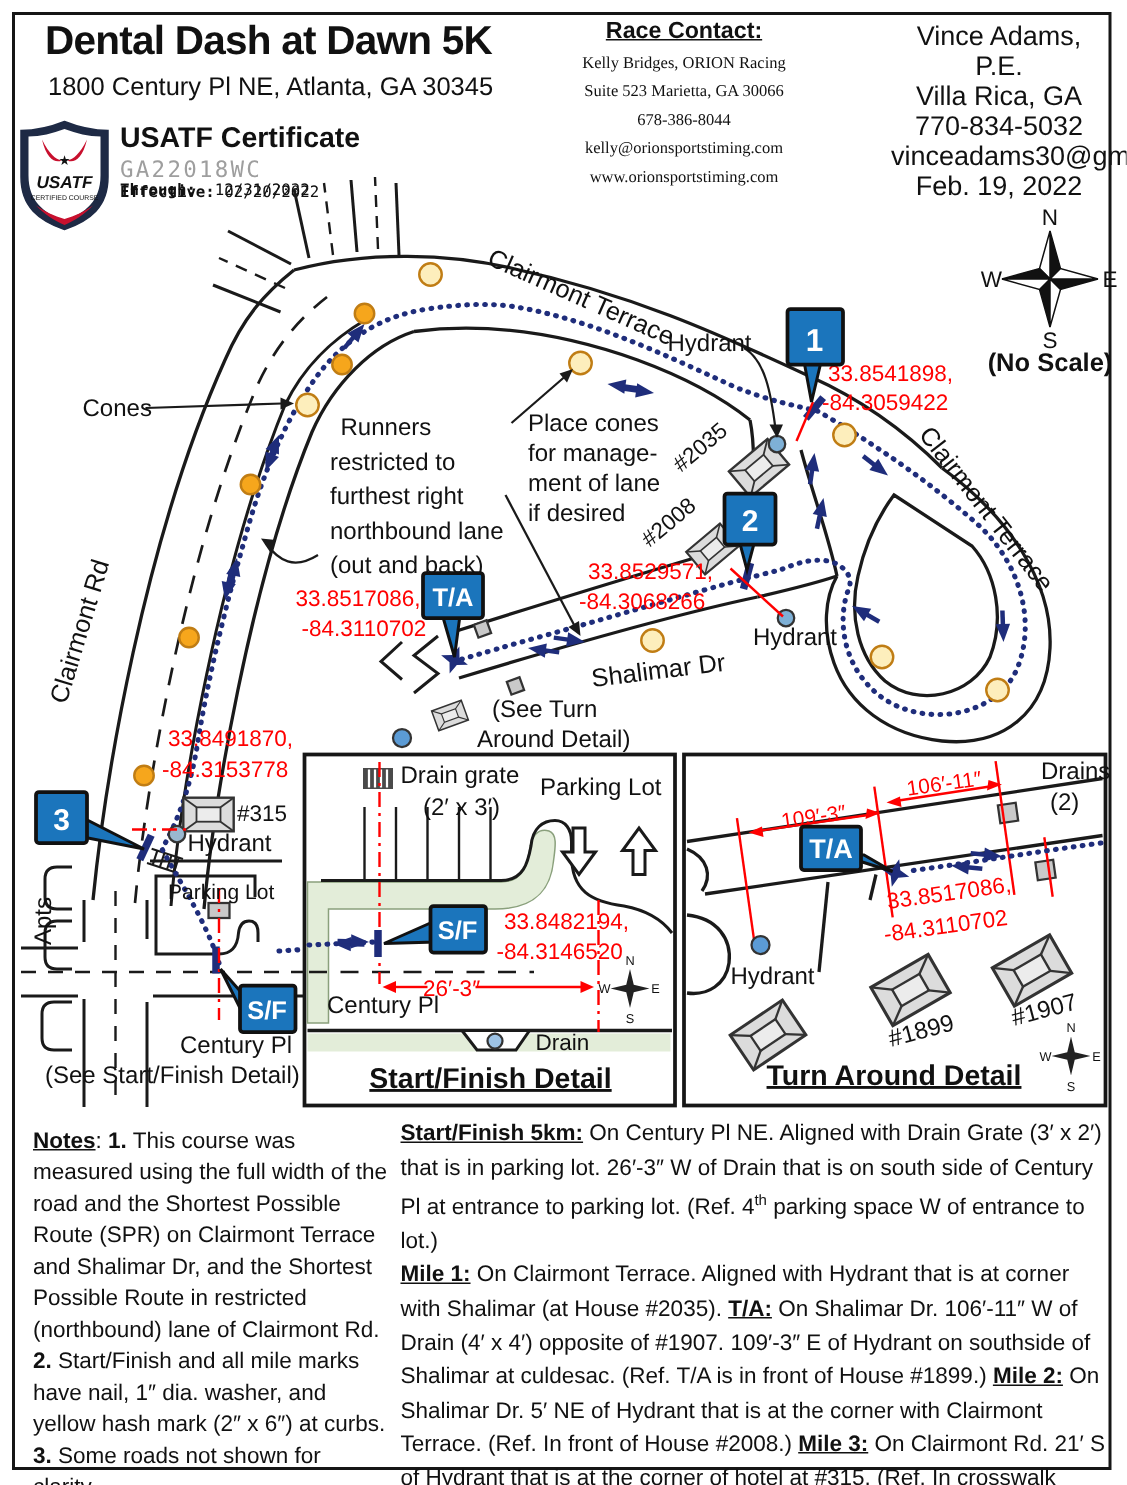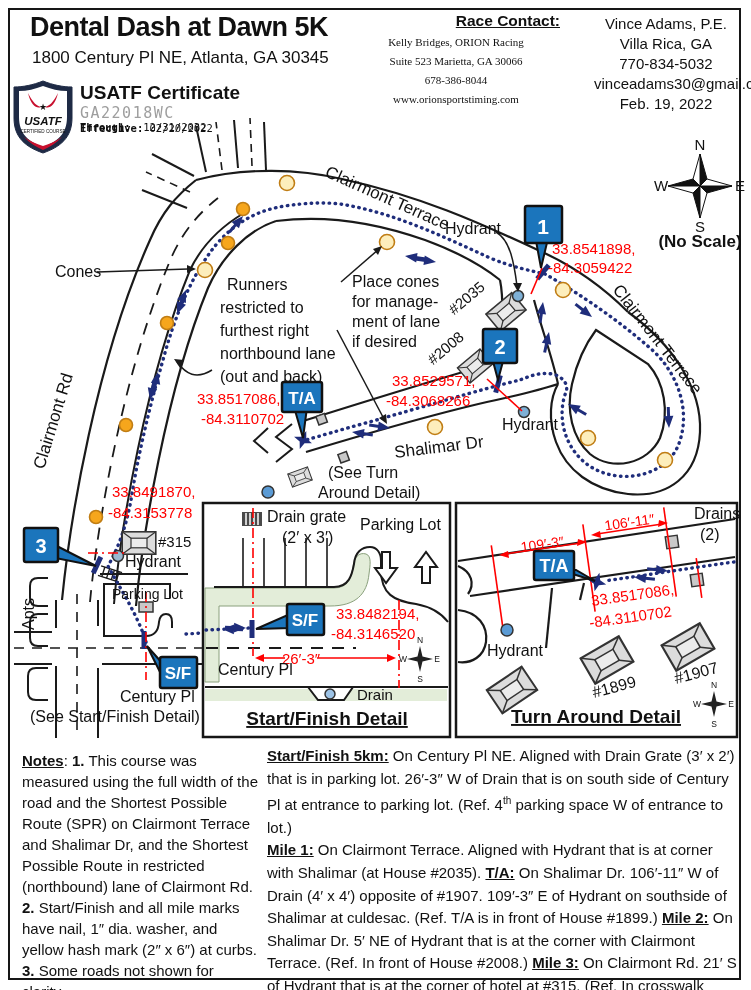--- a/index.html
+++ b/index.html
@@ -8,25 +8,25 @@
   .page-border{position:absolute;left:8px;top:8px;width:733px;height:972px;
        border:2.5px solid #161616;box-sizing:border-box;}
   .abs{position:absolute;}
   .title{left:30px;top:12px;font-size:27px;font-weight:bold;letter-spacing:-0.5px;}
   .address{left:32px;top:48px;font-size:17px;}
   .cert-head{left:80px;top:82px;font-size:19px;font-weight:bold;}
   .cert-num{left:80px;top:104px;font-family:"DejaVu Sans Mono",monospace;font-size:15px;color:#9e9e9e;letter-spacing:1.5px;}
   .cert-line{left:80px;font-family:"DejaVu Sans Mono",monospace;font-size:10.5px;}
   .cert-line b{font-weight:bold;}
   .contact{left:352px;top:12px;width:208px;text-align:center;}
-  .contact .hd{font-size:15.5px;font-weight:bold;text-decoration:underline;margin-bottom:3px;text-align:right;}
+  .contact .hd{font-size:15.5px;font-weight:bold;text-decoration:underline;margin-bottom:3px;}
   .contact .ln{font-family:"Liberation Serif",serif;font-size:11px;line-height:19px;}
   .meas{left:566px;top:14px;width:172px;text-align:center;}
   .meas .hd{font-size:15px;font-weight:bold;text-decoration:underline;margin-bottom:5px;}
-  .meas .ln{font-size:15px;line-height:20px;margin-left:28px;}
+  .meas .ln{font-size:18px;line-height:20px;margin-left:28px;}
   svg text{font-family:"Liberation Sans",sans-serif;fill:#111;}
   .t14{font-size:14px;}.t15{font-size:15px;}.t16{font-size:16px;}.t17{font-size:17px;}
   .red{fill:#ff0000;font-size:15px;}
   .redsm{fill:#ff0000;font-size:14px;}
   .mkt{fill:#fff;font-weight:bold;}
   .ititle{font-size:19px;font-weight:bold;text-decoration:underline;}
   .cmp{font-size:15px;}
   .cmps{font-size:8.5px;}
   .notes{left:22px;top: 750px;width:238px;font-size:15px;line-height:21px;}
   .notes p{margin:0;}
@@ -58,20 +58,21 @@
 <div class="abs cert-head">USATF Certificate</div>
 <div class="abs cert-num">GA22018WC</div>
 <div class="abs cert-line" style="top:122px;"><b>Effective:</b>&nbsp;<span>02/20/2022</span></div>
 <div class="abs cert-line" style="top:121px;"><b>Through:</b>&nbsp;&nbsp;<span>12/31/2032</span></div>
 
 <div class="abs contact">
   <div class="hd">Race Contact:</div>
   <div class="ln">Kelly Bridges, ORION Racing</div>
   <div class="ln">Suite 523 Marietta, GA 30066</div>
   <div class="ln">678-386-8044</div>
+  <div class="ln">kelly@orionsportstiming.com</div>
   <div class="ln">www.orionsportstiming.com</div>
 </div>
 
 <div class="abs meas">
   <div class="ln">Vince Adams, P.E.</div>
   <div class="ln">Villa Rica, GA</div>
   <div class="ln">770-834-5032</div>
   <div class="ln">vinceadams30@gmail.com</div>
   <div class="ln">Feb. 19, 2022</div>
 </div>

